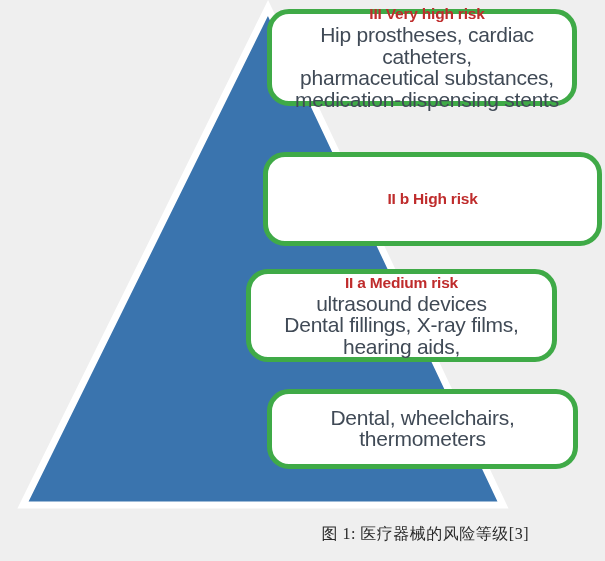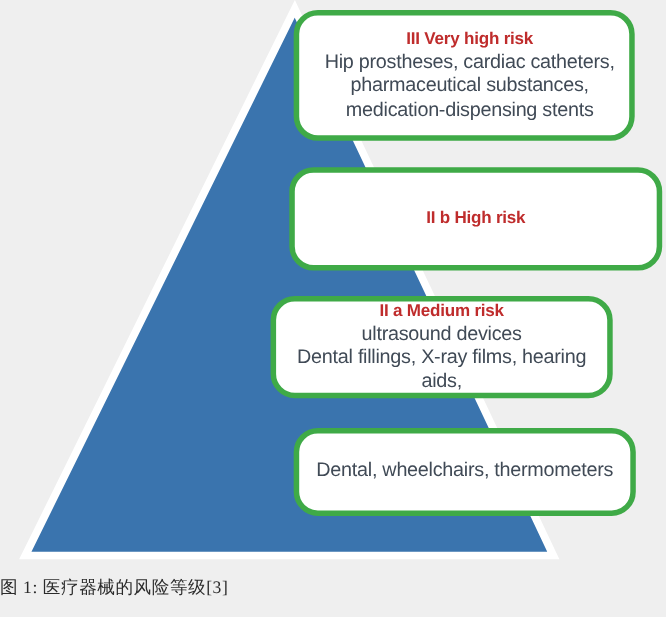--- a/index.html
+++ b/index.html
@@ -41,36 +41,36 @@
   .risk-title {
     color: #bf2c2c;
     font-weight: bold;
     font-size: 15.5px;
     line-height: 21px;
     letter-spacing: -0.2px;
     white-space: nowrap;
   }
   .risk-items {
     color: #404a56;
-    font-size: 18px;
+    font-size: 21px;
     line-height: 21.5px;
     letter-spacing: -0.25px;
   }
   
-  #box-level-3 { left: 267px; top: 9px;   width: 310px; height: 119px; padding-left: 20px; }
+  #box-level-3 { left: 267px; top: 9px;   width: 310px; height: 97px; padding-left: 20px; }
   #box-level-2b{ left: 263px; top: 152px; width: 339px; height: 94px; }
   #box-level-2a{ left: 246px; top: 269px; width: 311px; height: 93px; }
   #box-level-1 { left: 267px; top: 389px; width: 311px; height: 80px; }
 
   #caption {
     position: absolute;
     left: 0;
     top: 524px;
     width: 529px;
-    text-align: left;
+    text-align: right;
     color: #2b2b2b;
     font-family: "Liberation Serif", "DejaVu Serif", serif;
     font-size: 16px;
     letter-spacing: 0.5px;
   }
 </style>
 </head>
 <body>
 
 <div id="figure">

